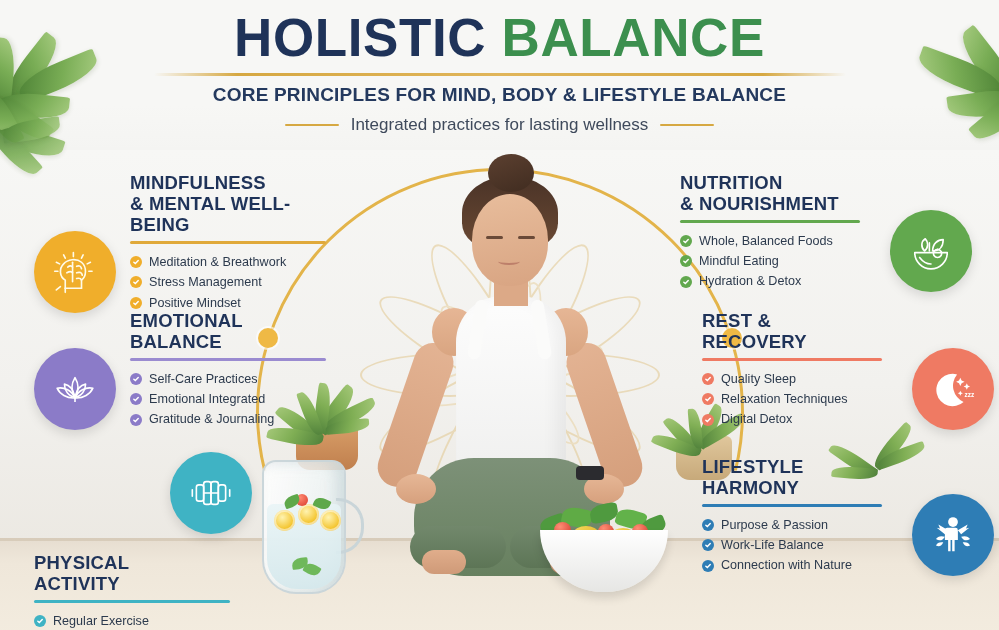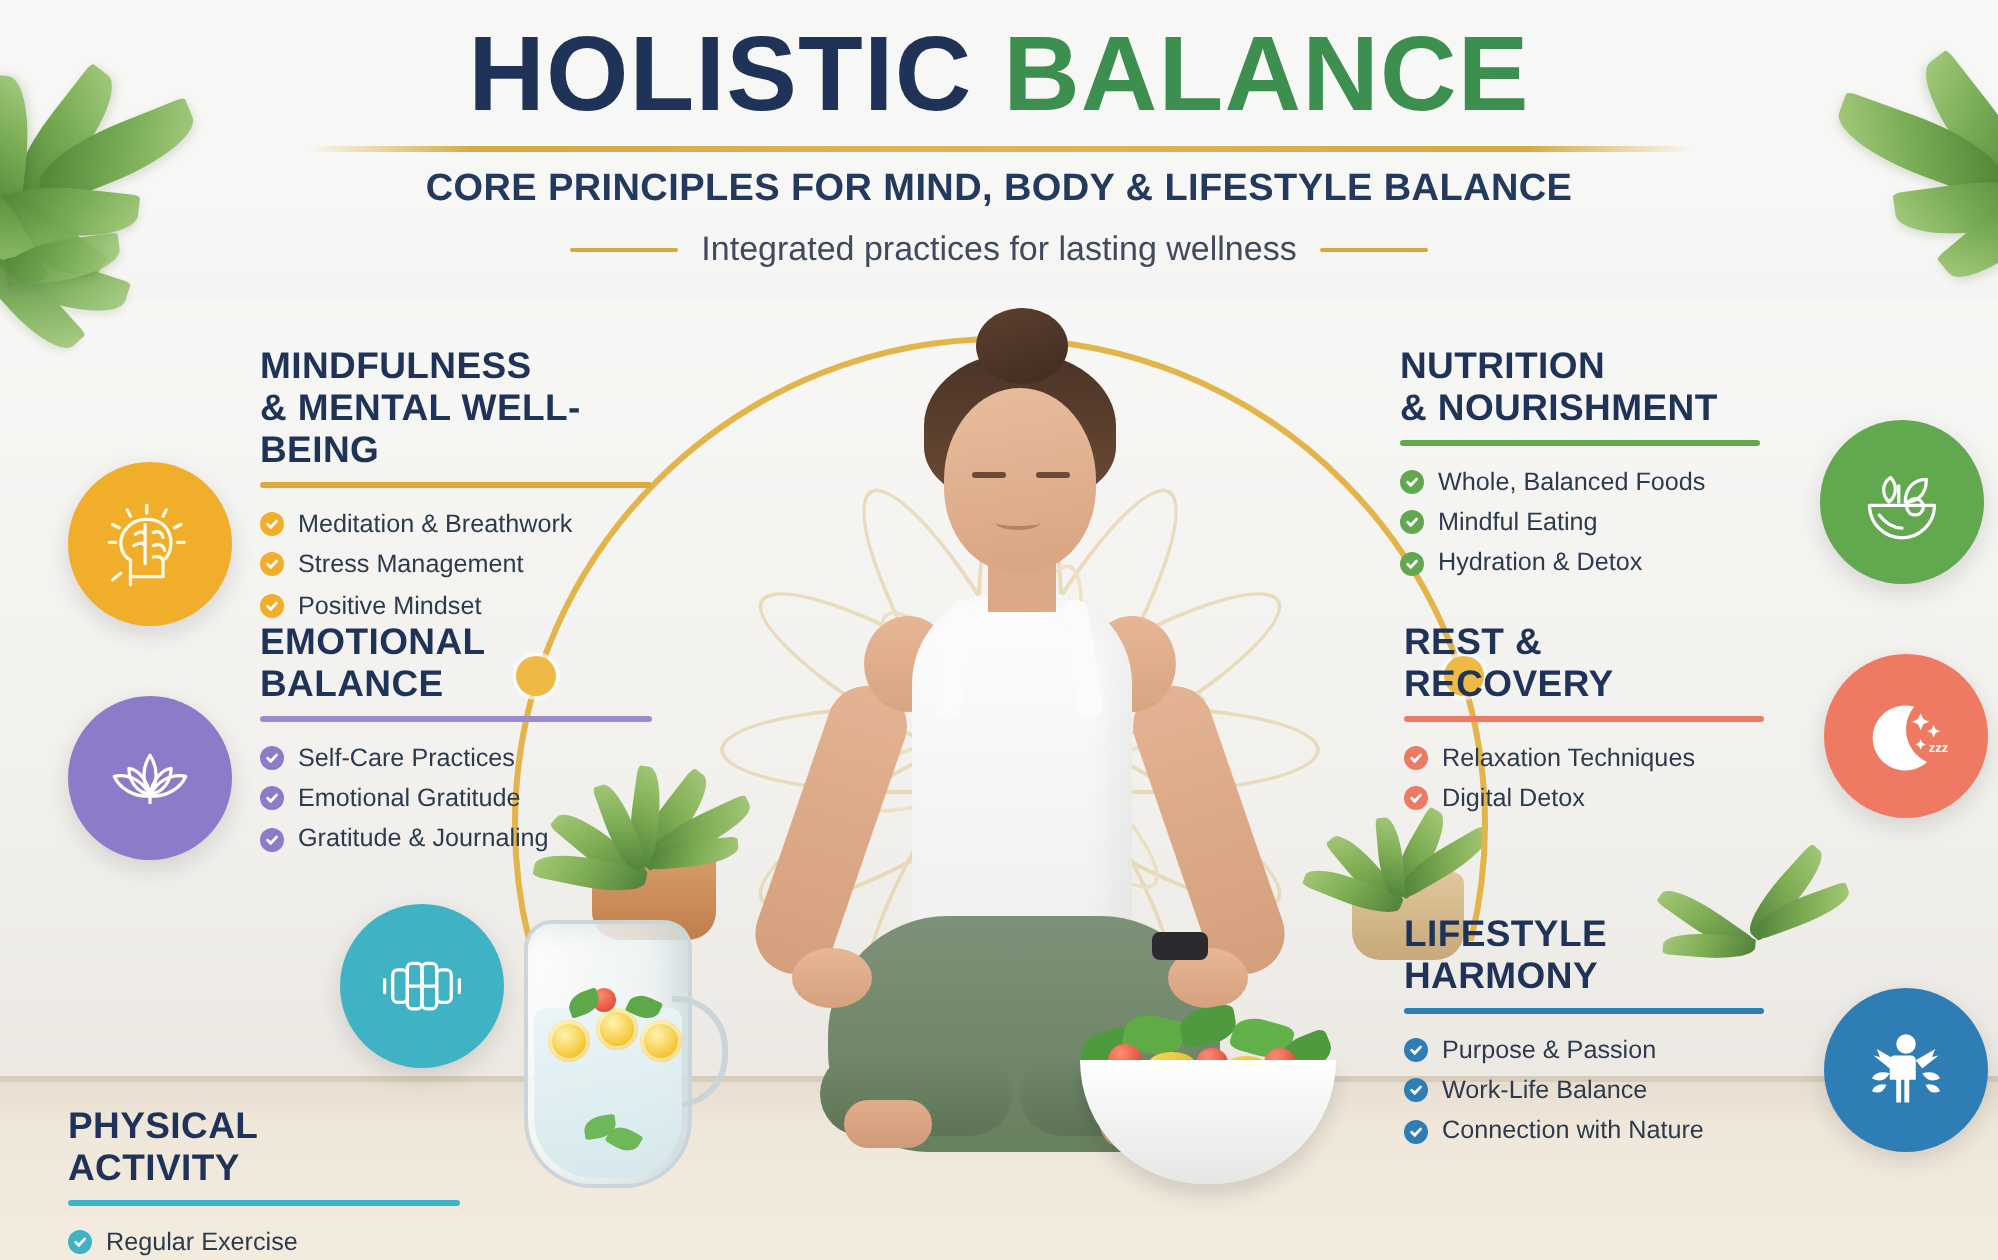--- a/index.html
+++ b/index.html
@@ -373,21 +373,21 @@
               </svg>
             </span>
             <span>Self-Care Practices</span>
           </li>
         <li>
             <span class="chk" style="background:#8b7bc8;">
               <svg viewBox="0 0 10 10" fill="none" stroke="#fff" stroke-width="1.8" stroke-linecap="round">
                 <path d="M2.3 5.2 L4.2 7 L7.8 3.2"></path>
               </svg>
             </span>
-            <span>Emotional Gratitude</span>
+            <span>Emotional Integrated</span>
           </li>
         <li>
             <span class="chk" style="background:#8b7bc8;">
               <svg viewBox="0 0 10 10" fill="none" stroke="#fff" stroke-width="1.8" stroke-linecap="round">
                 <path d="M2.3 5.2 L4.2 7 L7.8 3.2"></path>
               </svg>
             </span>
             <span>Gratitude &amp; Journaling</span>
           </li>
       </ul>
@@ -424,21 +424,21 @@
               <svg viewBox="0 0 10 10" fill="none" stroke="#fff" stroke-width="1.8" stroke-linecap="round">
                 <path d="M2.3 5.2 L4.2 7 L7.8 3.2"></path>
               </svg>
             </span>
             <span>Strength &amp; Flexibility</span>
           </li>
       </ul>
     </div>
   </div>
 
-  <div class="card right" style="left:700px; top:168px;">
+  <div class="card right" style="left:680px; top:168px;">
     <div class="badge" style="background:#62a84e;">
       <svg viewBox="0 0 64 64" width="52" height="52" fill="none" stroke="#fff" stroke-width="2" stroke-linejoin="round" stroke-linecap="round">
         <path d="M12 34 h40 a20 20 0 0 1 -40 0 Z"></path>
         <path d="M18 40 q6 8 14 8"></path>
         <path d="M34 32 c0-9 6-14 13-14 0 9-5 14-13 14 Z"></path>
         <path d="M24 32 c-5-5-4-12 1-15 4 4 4 11 -1 15 Z"></path>
         <path d="M40 30 a5 5 0 1 0 0.1 0"></path>
         <path d="M30 22 v10"></path>
       </svg>
     </div>
@@ -483,20 +483,28 @@
         <path d="M49 25 l1.2 2.8 2.8 1.2 -2.8 1.2 -1.2 2.8 -1.2-2.8 -2.8-1.2 2.8-1.2 Z" fill="#fff"></path>
         <path d="M41 34 l1 2.2 2.2 1 -2.2 1 -1 2.2 -1-2.2 -2.2-1 2.2-1 Z" fill="#fff"></path>
         <text x="46" y="42" font-family="Liberation Sans, sans-serif" font-size="8" font-weight="bold" fill="#fff">zzz</text>
       </svg>
     </div>
     <div class="ctext w2">
       <div class="ctitle">REST &amp;
 RECOVERY</div>
       <div class="accent" style="background:#ef7a63; width:180px;"></div>
       <ul class="blist">
+        <li>
+            <span class="chk" style="background:#ef7a63;">
+              <svg viewBox="0 0 10 10" fill="none" stroke="#fff" stroke-width="1.8" stroke-linecap="round">
+                <path d="M2.3 5.2 L4.2 7 L7.8 3.2"></path>
+              </svg>
+            </span>
+            <span>Quality Sleep</span>
+          </li>
         <li>
             <span class="chk" style="background:#ef7a63;">
               <svg viewBox="0 0 10 10" fill="none" stroke="#fff" stroke-width="1.8" stroke-linecap="round">
                 <path d="M2.3 5.2 L4.2 7 L7.8 3.2"></path>
               </svg>
             </span>
             <span>Relaxation Techniques</span>
           </li>
         <li>
             <span class="chk" style="background:#ef7a63;">

